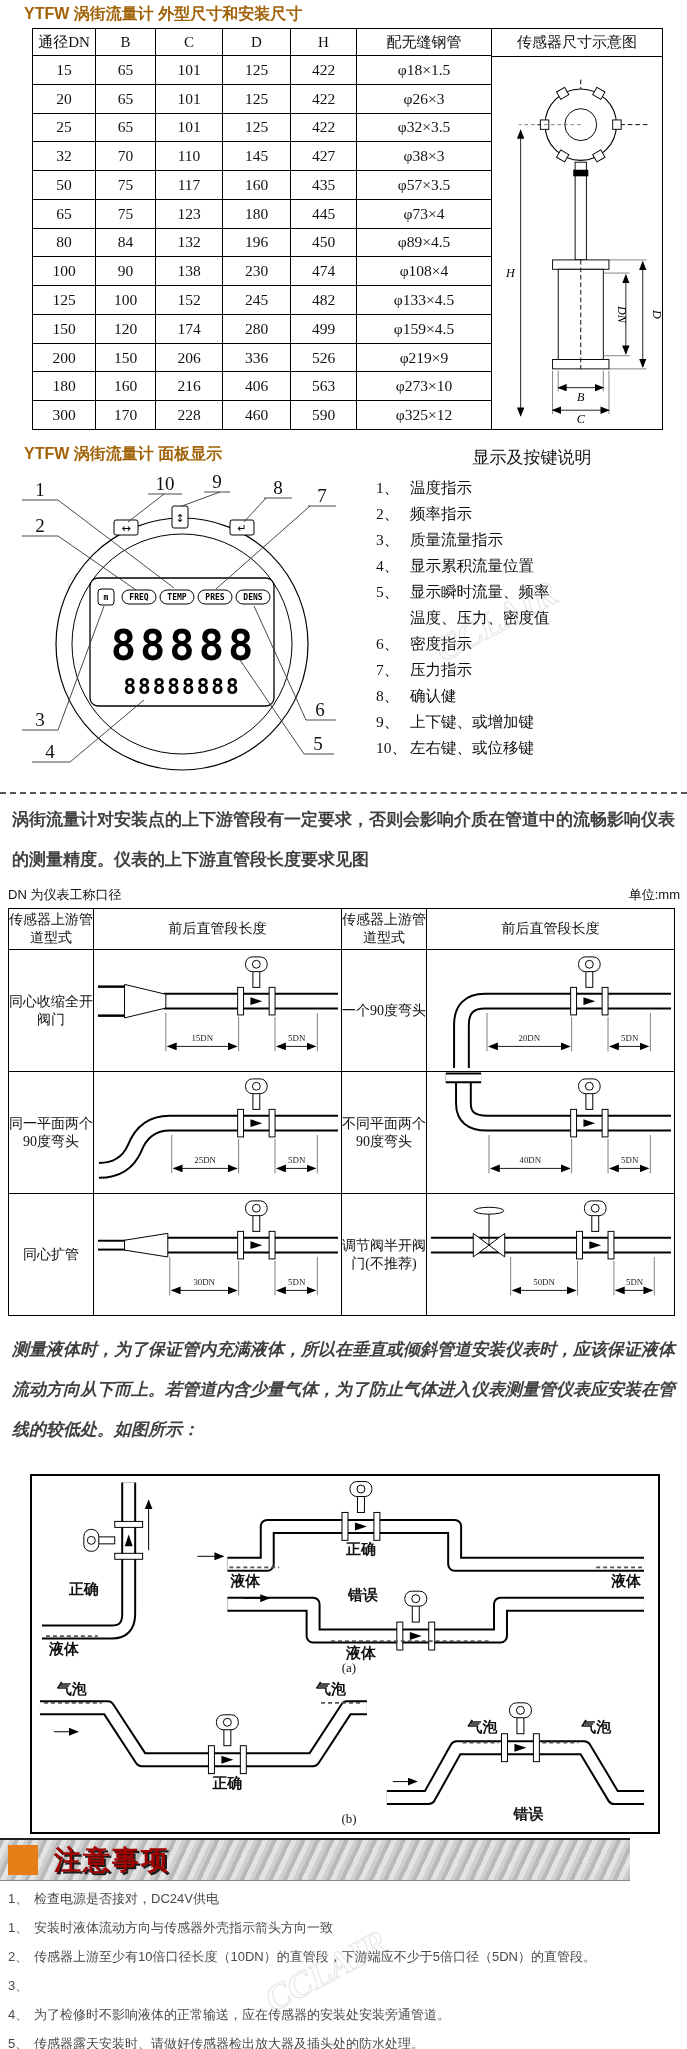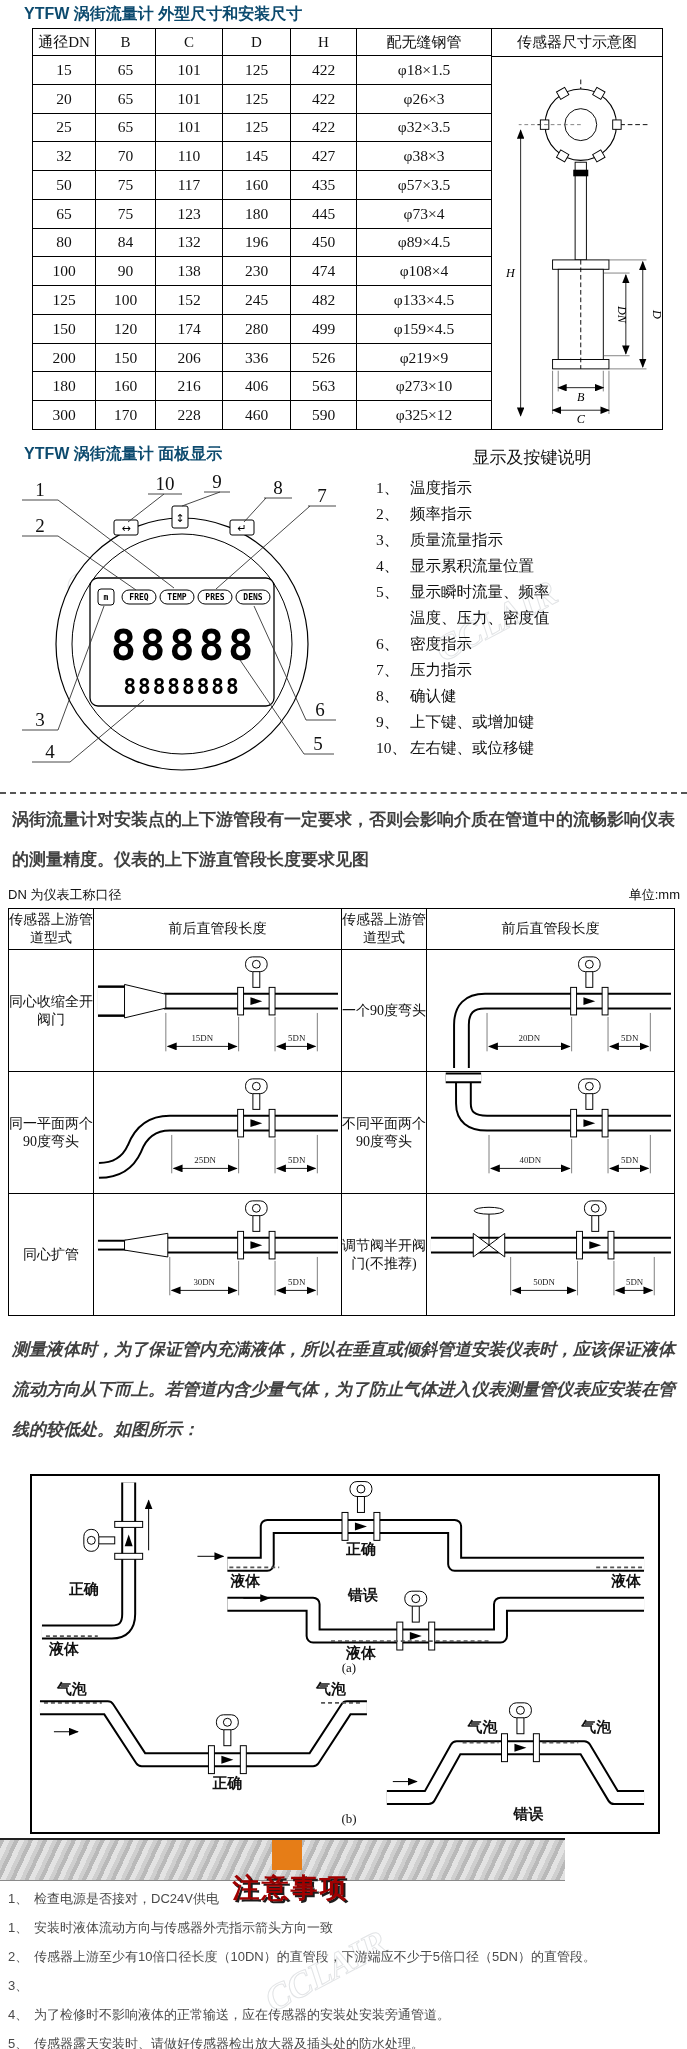--- a/index.html
+++ b/index.html
@@ -1,21 +1,21 @@
 <!DOCTYPE html>
 <html><head>
 <meta charset="utf-8">
 <style>
   html,body{margin:0;padding:0;background:#fff;}
   body{width:687px;height:2049px;position:relative;overflow:hidden;
        font-family:"Liberation Sans",sans-serif;color:#111;}
   .wm{position:absolute;font:italic 700 36px "Liberation Serif",serif;
       color:transparent;-webkit-text-stroke:1px #e2e4e6;transform:rotate(-28deg);
       pointer-events:none;z-index:0;}
-  .sec-title{position:absolute;font:700 16px "Liberation Sans",sans-serif;color:#0c4a6e;z-index:2;}
+  .sec-title{position:absolute;font:700 16px "Liberation Sans",sans-serif;color:#a16207;z-index:2;}
   
   .dimwrap{position:absolute;top:28px;left:32px;width:626px;display:flex;z-index:2;background:#fff;}
   .dimtable{border-collapse:collapse;table-layout:fixed;width:453px;}
   .dimtable th,.dimtable td{border:1px solid #000;text-align:center;
       font:15.5px "Liberation Serif",serif;height:26px;padding:0;}
   .dimtable th{font-size:15px;}
   .diagpanel{width:172px;border:1px solid #000;border-left:none;display:flex;flex-direction:column;}
   .diaghead{height:27px;border-bottom:1px solid #000;display:flex;align-items:center;
       justify-content:center;font:15px "Liberation Serif",serif;}
   .diagbody{flex:1;display:flex;align-items:center;justify-content:center;}
@@ -38,23 +38,23 @@
   .pipetable th,.pipetable td{border:1px solid #000;padding:0;}
   .pipetable th{font:400 14px "Liberation Serif",serif;height:40px;}
   .pt-label{width:84px;text-align:center;vertical-align:middle;
       font:14px "Liberation Serif",serif;padding:2px 6px;}
   .pt-diag{width:247px;height:121px;text-decoration:underline;}
   .pt-diag svg{display:block;}
   
   .figurebox{position:absolute;top:1474px;left:30px;width:626px;height:356px;
       border:2px solid #000;z-index:2;background:#fff;}
   
-  .banner{position:absolute;top:1838px;left:0;width:565px;height:40px;z-index:2;
+  .banner{position:absolute;top:1838px;left:0;width:630px;height:40px;z-index:2;
       background:repeating-linear-gradient(115deg,#b9b9b9 0 4px,#e3e3e3 4px 9px,#cfcfcf 9px 13px);
-      border-top:2px solid #222;border-bottom:1px solid #8a8a8a;display:flex;align-items:center;flex-direction:column;}
+      border-top:2px solid #222;border-bottom:1px solid #8a8a8a;display:flex;align-items:center;}
   .banner-square{width:30px;height:30px;background:#e67d17;margin-left:8px;flex:none;}
   .banner-title{font:700 27px "Liberation Sans",sans-serif;color:#a00000;
       text-shadow:2px 2px 0 #1c1c1c;margin-left:16px;letter-spacing:2px;}
   .notes{position:absolute;top:1884px;left:8px;width:672px;z-index:2;}
   .note-item{display:flex;font:13px "Liberation Sans",sans-serif;color:#4a4a4a;line-height:29px;}
   .nn{width:26px;flex:none;}
   
   .po{fill:none;stroke:#000;stroke-width:17;stroke-linejoin:round;}
   .pi{fill:none;stroke:#fff;stroke-width:13;stroke-linejoin:round;}
   .po2{fill:none;stroke:#000;stroke-width:32;}

